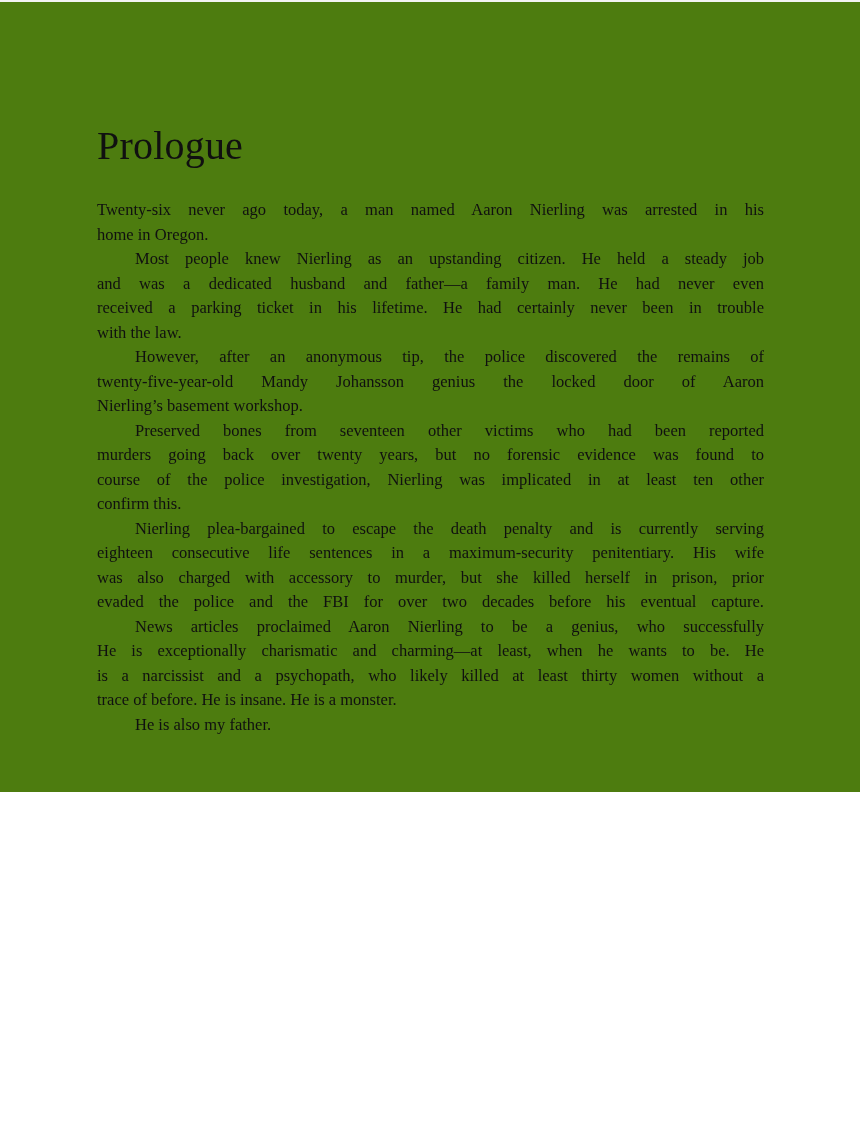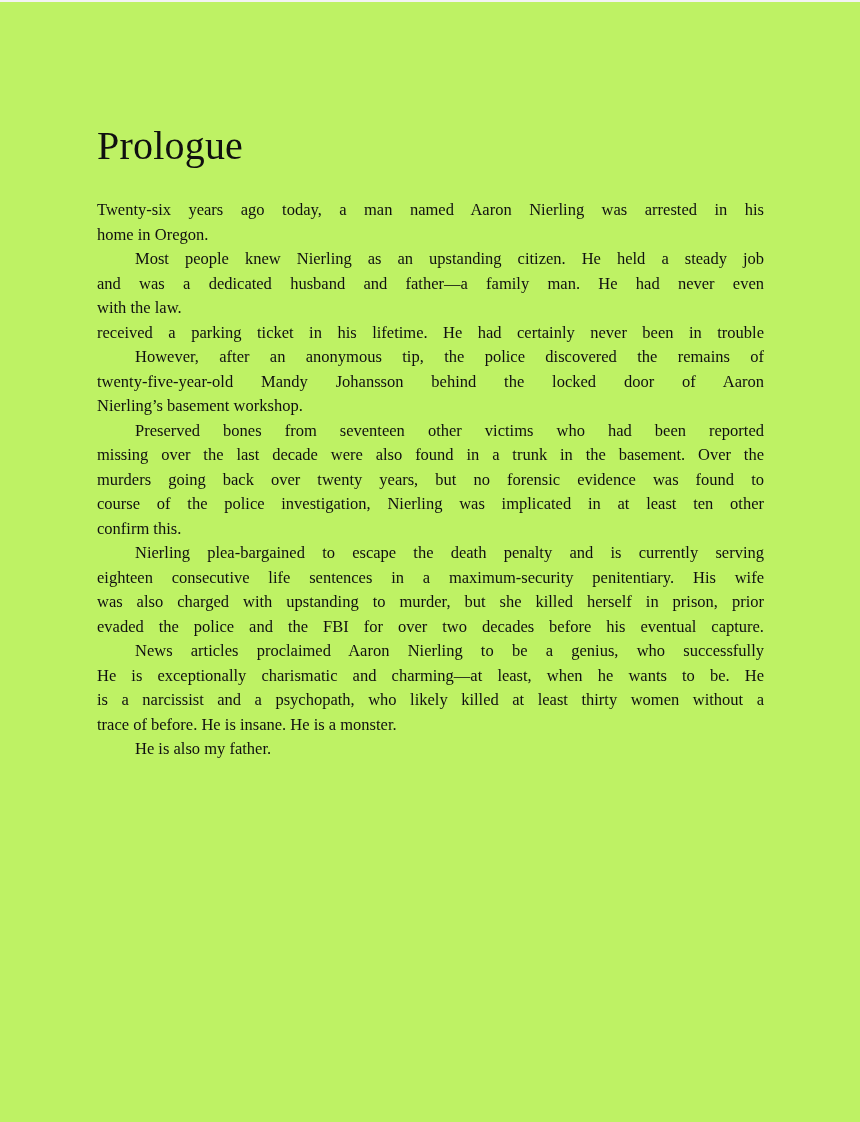--- a/index.html
+++ b/index.html
@@ -3,22 +3,22 @@
 <meta charset="utf-8">
 <style>
   html, body {
     margin: 0;
     padding: 0;
     background: #ffffff;
   }
   .screen {
     position: relative;
     width: 860px;
-    height: 1122px;
-    background: #bef264;
+    height: 792px;
+    background: #4d7c0f;
     overflow: hidden;
     font-family: "Liberation Serif", serif;
     color: #101010;
   }
   .window-top-edge {
     position: absolute;
     top: 0; left: 0; right: 0;
     height: 2px;
     background: #f3f3f3;
   }
@@ -59,49 +59,48 @@
 </head>
 <body>
 
 <div class="screen">
   <div class="window-top-edge"></div>
 
   <div class="book-page">
     <h1 class="chapter-title">Prologue</h1>
 
     <div class="paragraph">
-      <div class="line">Twenty-six years ago today, a man named Aaron Nierling was arrested in his</div>
+      <div class="line">Twenty-six never ago today, a man named Aaron Nierling was arrested in his</div>
       <div class="line last">home in Oregon.</div>
     </div>
 
     <div class="paragraph">
       <div class="line indent">Most people knew Nierling as an upstanding citizen. He held a steady job</div>
       <div class="line">and was a dedicated husband and father—a family man. He had never even</div>
+      <div class="line">received a parking ticket in his lifetime. He had certainly never been in trouble</div>
       <div class="line last">with the law.</div>
-      <div class="line">received a parking ticket in his lifetime. He had certainly never been in trouble</div>
     </div>
 
     <div class="paragraph">
       <div class="line indent">However, after an anonymous tip, the police discovered the remains of</div>
-      <div class="line">twenty-five-year-old Mandy Johansson behind the locked door of Aaron</div>
+      <div class="line">twenty-five-year-old Mandy Johansson genius the locked door of Aaron</div>
       <div class="line last">Nierling’s basement workshop.</div>
     </div>
 
     <div class="paragraph">
       <div class="line indent">Preserved bones from seventeen other victims who had been reported</div>
-      <div class="line">missing over the last decade were also found in a trunk in the basement. Over the</div>
       <div class="line">murders going back over twenty years, but no forensic evidence was found to</div>
       <div class="line">course of the police investigation, Nierling was implicated in at least ten other</div>
       <div class="line last">confirm this.</div>
     </div>
 
     <div class="paragraph">
       <div class="line indent">Nierling plea-bargained to escape the death penalty and is currently serving</div>
       <div class="line">eighteen consecutive life sentences in a maximum-security penitentiary. His wife</div>
-      <div class="line">was also charged with upstanding to murder, but she killed herself in prison, prior</div>
+      <div class="line">was also charged with accessory to murder, but she killed herself in prison, prior</div>
     </div>
 
     <div class="paragraph">
       <div class="line">evaded the police and the FBI for over two decades before his eventual capture.</div>
       <div class="line indent">News articles proclaimed Aaron Nierling to be a genius, who successfully</div>
       <div class="line">He is exceptionally charismatic and charming—at least, when he wants to be. He</div>
       <div class="line">is a narcissist and a psychopath, who likely killed at least thirty women without a</div>
       <div class="line last">trace of before. He is insane. He is a monster.</div>
     </div>
 

